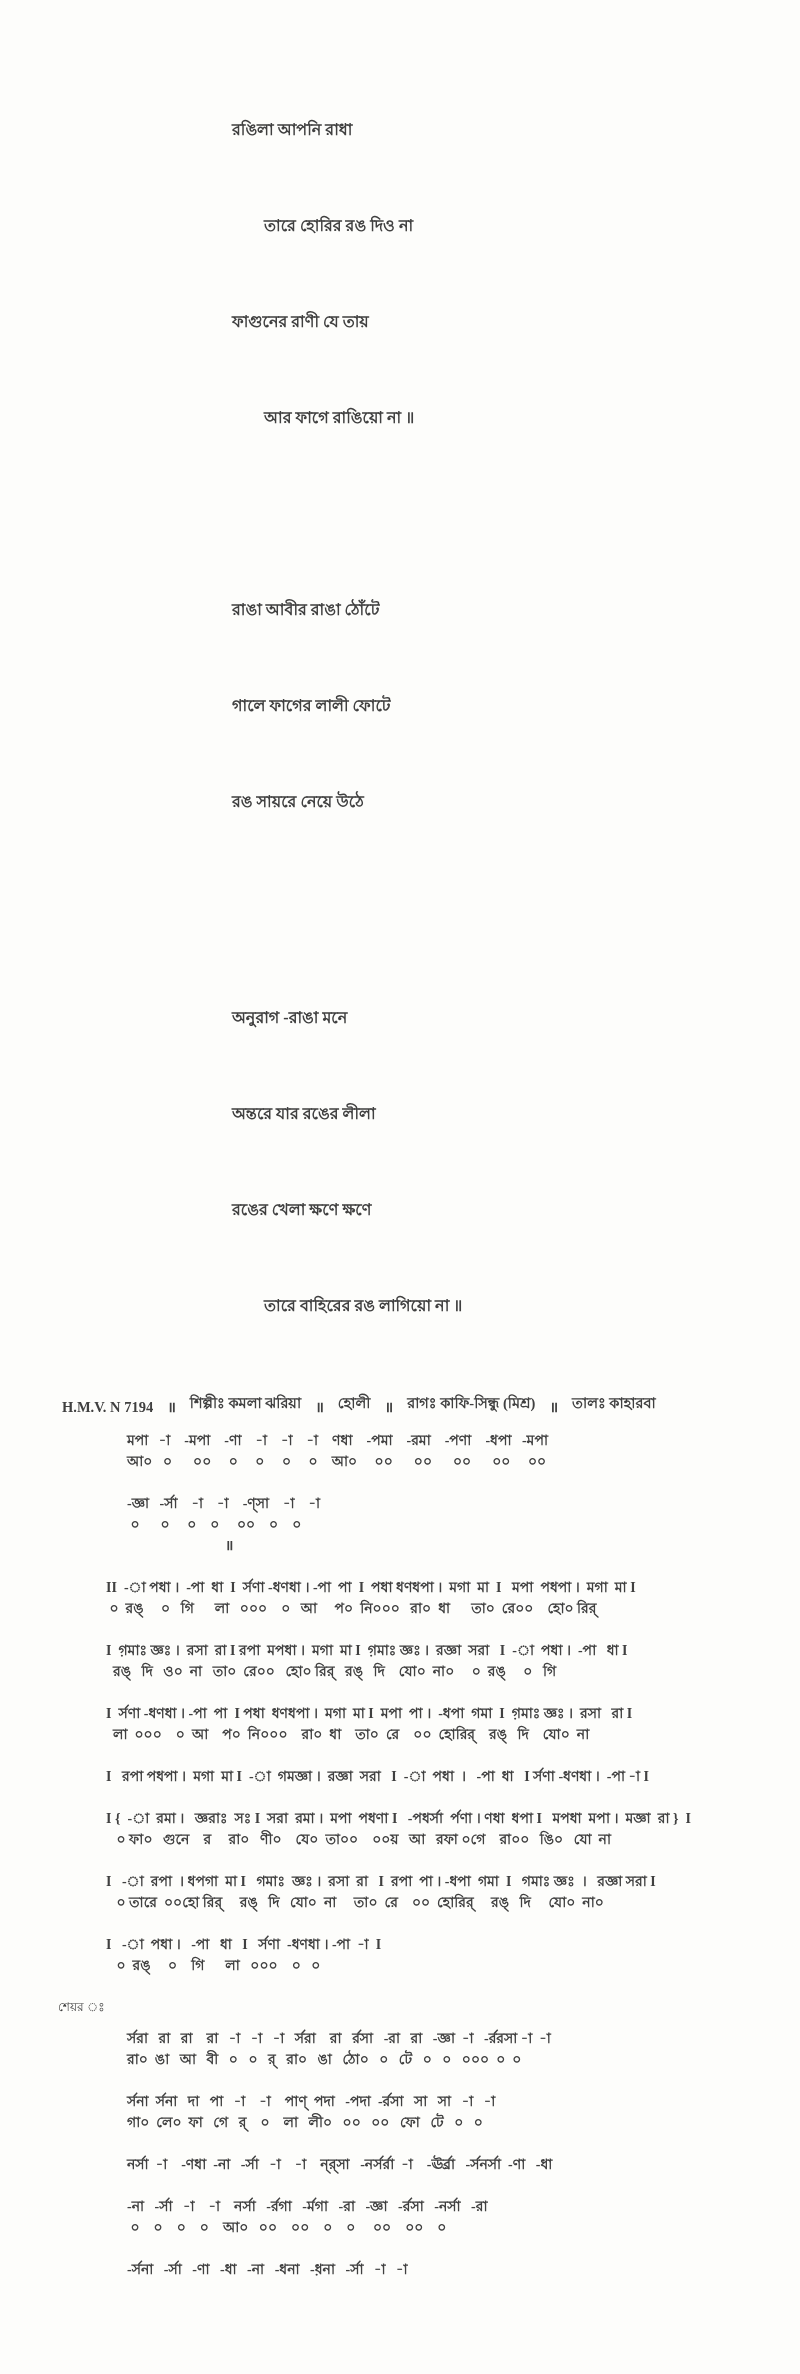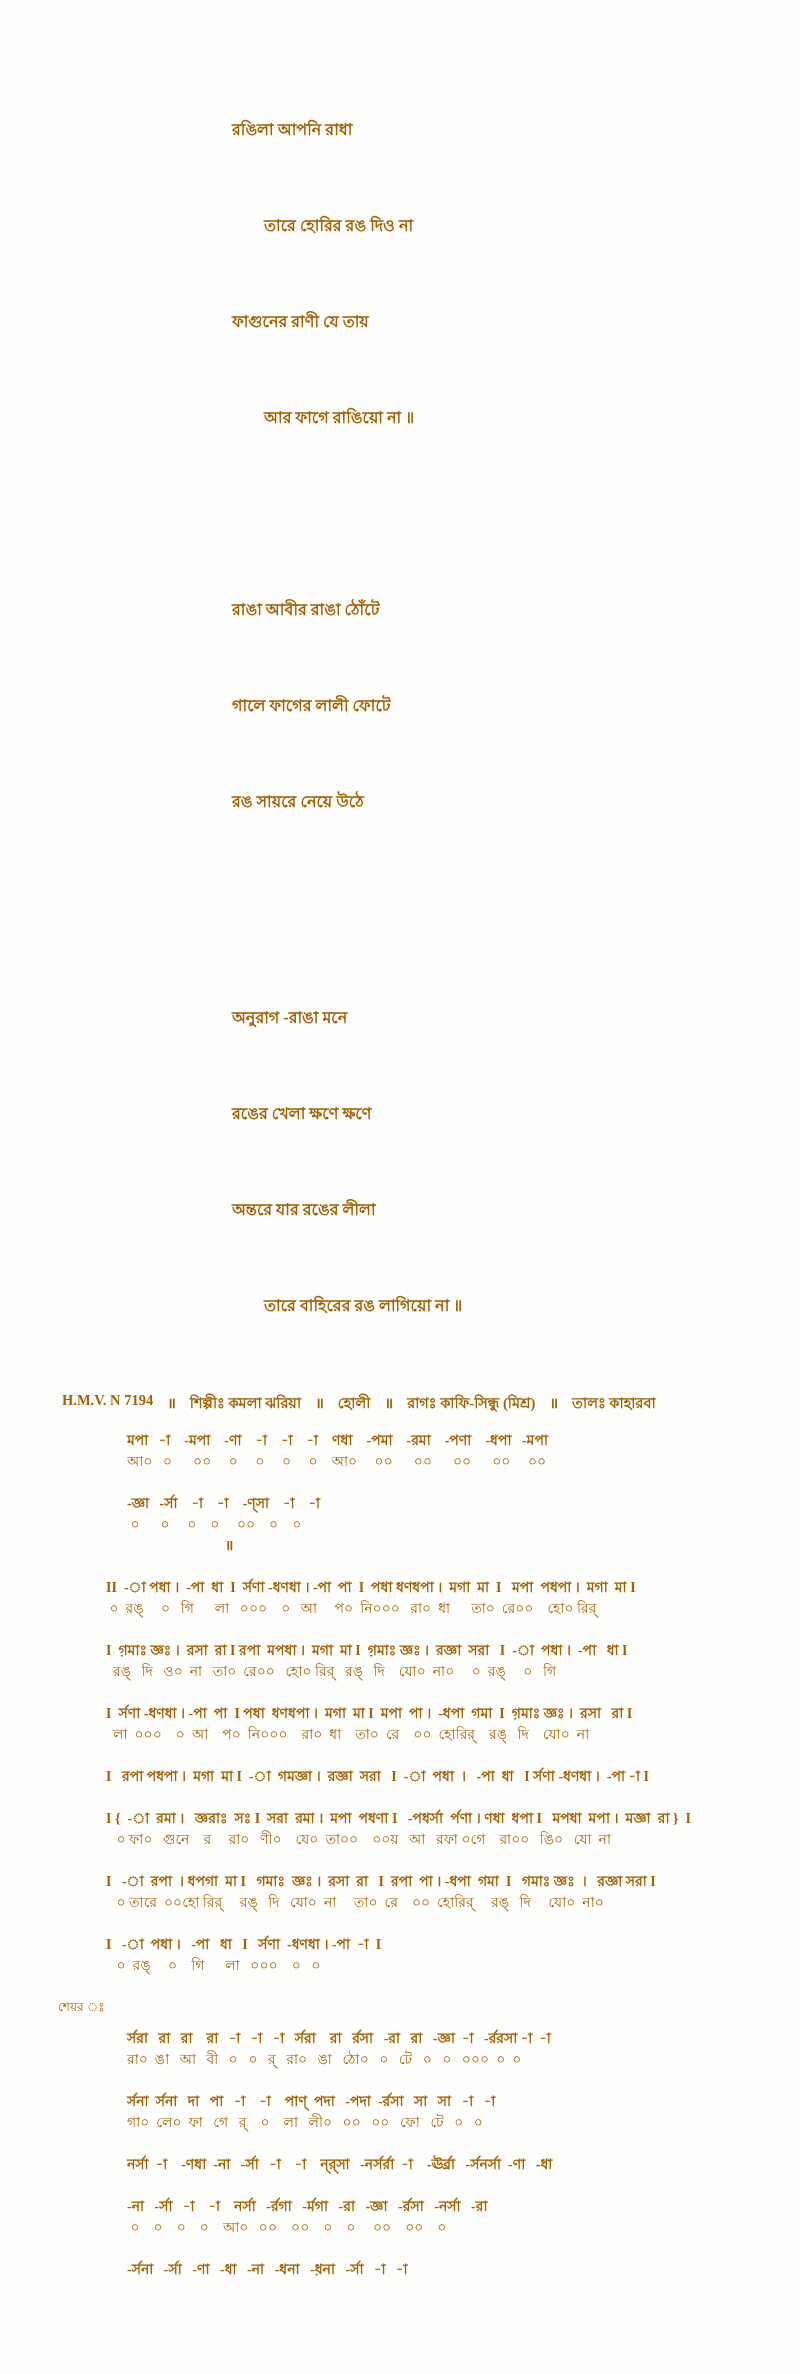--- a/index.html
+++ b/index.html
@@ -1,39 +1,39 @@
 <!DOCTYPE html>
 <html><head>
 <meta charset="utf-8">
 <style>
   html,body{margin:0;padding:0;background:#e8e8e4;}
   .page{
-    width:800px;height:2374px;margin:0 auto;background:#fdfdfb;color:#a16207;
+    width:800px;height:2374px;margin:0 auto;background:#fdfdfb;color:#404040;
     font-family:"Liberation Serif","DejaVu Serif",serif;
     overflow:hidden;position:relative;
   }
   .lyrics{
     padding-top:22px;margin-left:232px;
     font-size:16px;line-height:24px;font-weight:bold;
     white-space:pre;
   }
   .lyric-line{white-space:pre;}
   .header-line{
     margin:26px 0 14px 62px;
     font-size:14.5px;font-weight:bold;
-    display:flex;gap:14px;align-items:flex-start;white-space:nowrap;
+    display:flex;gap:14px;align-items:flex-end;white-space:nowrap;
   }
   .header-line .seg{white-space:nowrap;}
   .notation{
     margin-left:58px;margin-right:10px;
     font-size:14px;line-height:21px;
   }
   .pair{margin-bottom:21px;margin-left:48px;}
   .nline,.bline,.xline{white-space:pre;font-weight:bold;}
-  .bline{font-weight:normal;}
+  .bline{font-weight:bold;}
   .sher-heading{font-weight:normal;font-size:12px;margin:4px 0 10px 0;white-space:pre;}
 </style>
 </head>
 <body>
 
 <div class="page">
 
   <div class="lyrics">
     
   
@@ -51,23 +51,23 @@
     
       <div class="lyric-line">গালে ফাগের লালী ফোটে</div>
     
       <div class="lyric-line">রঙ সায়রে নেয়ে উঠে</div>
     
     
       <div class="lyric-line"> </div>
     
       <div class="lyric-line">অনুরাগ -রাঙা মনে</div>
     
+      <div class="lyric-line">অন্তরে যার রঙের লীলা</div>
+    
       <div class="lyric-line">রঙের খেলা ক্ষণে ক্ষণে</div>
-    
-      <div class="lyric-line">অন্তরে যার রঙের লীলা</div>
     
       <div class="lyric-line">        তারে বাহিরের রঙ লাগিয়ো না ॥</div>
     </div>
 
   <div class="header-line">
     <span class="seg">H.M.V. N 7194</span>
     <span class="seg">॥</span>
     <span class="seg">শিল্পীঃ কমলা ঝরিয়া</span>
     <span class="seg">॥</span>
     <span class="seg">হোলী</span>

